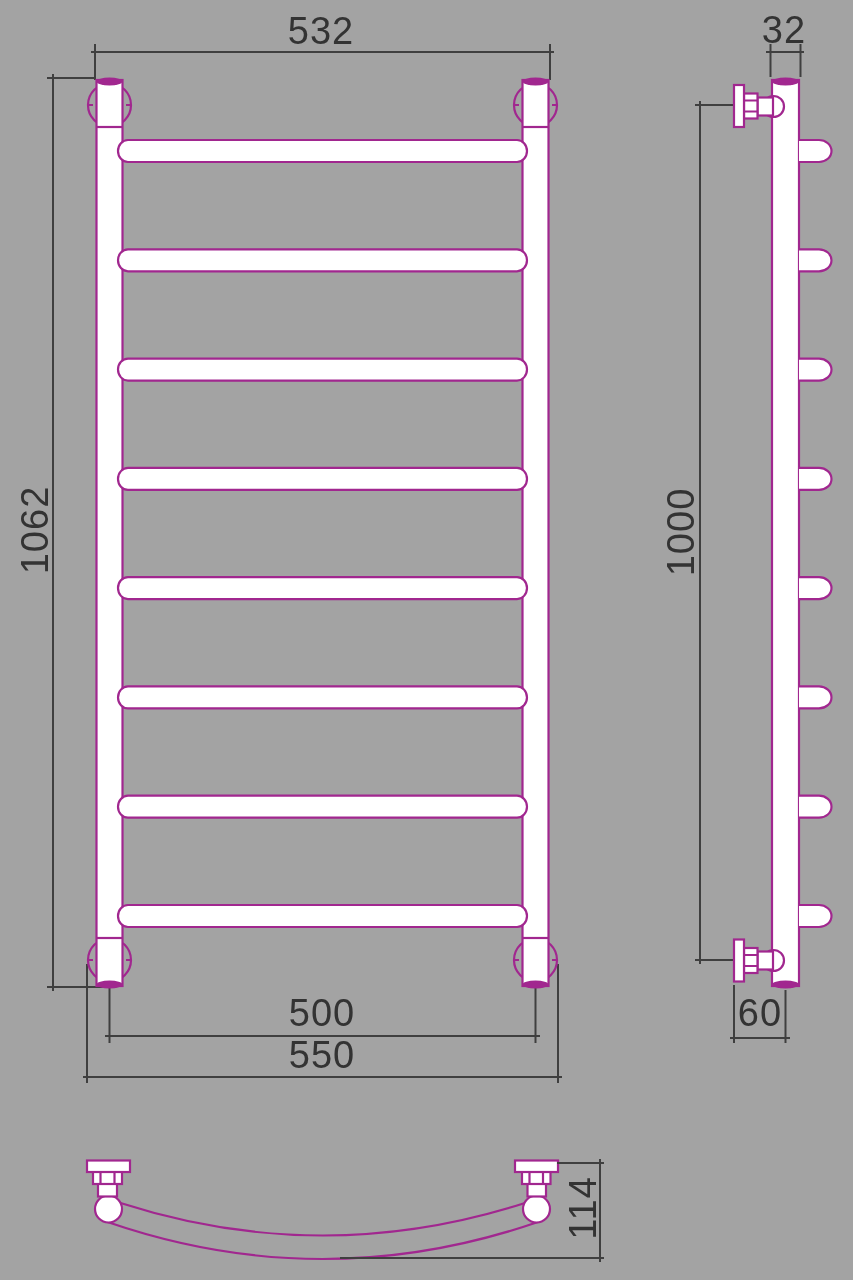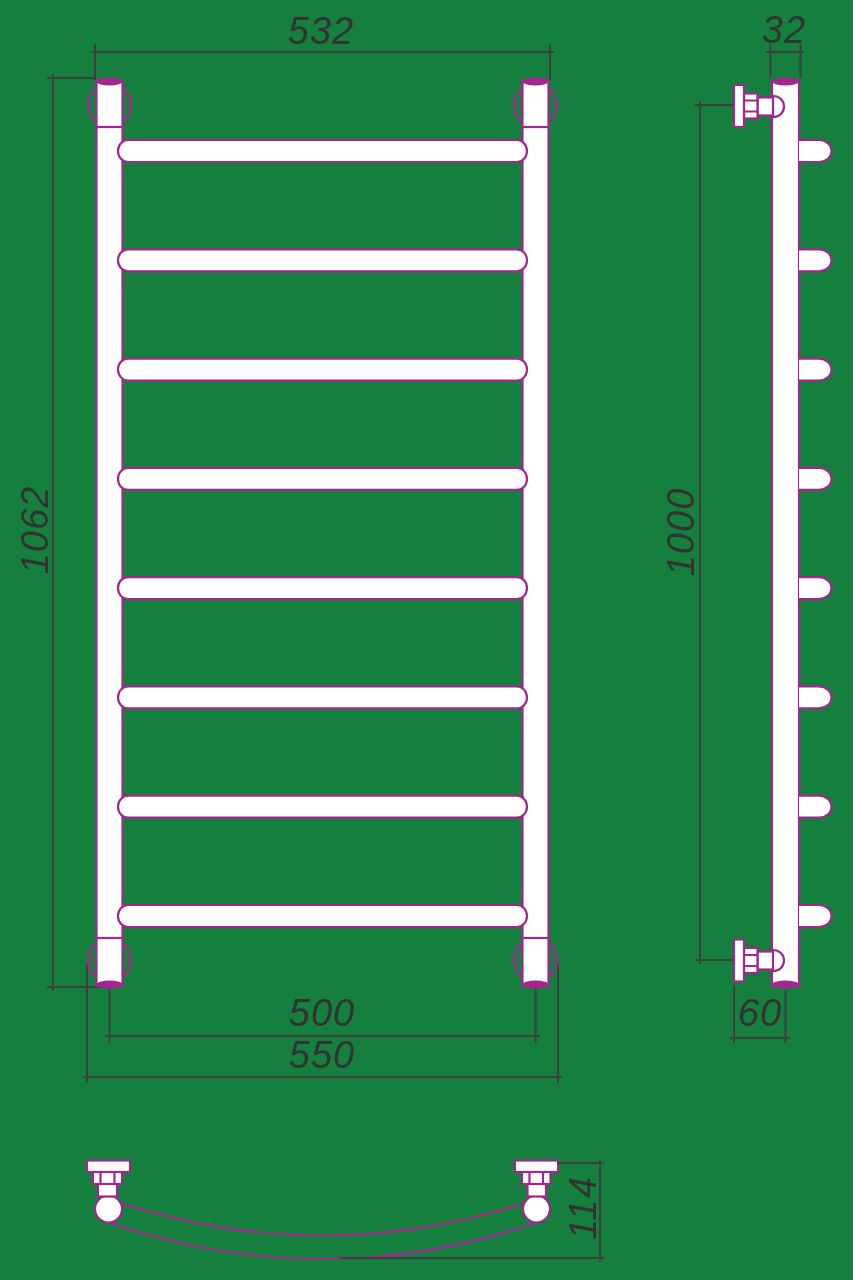--- a/index.html
+++ b/index.html
@@ -1,16 +1,16 @@
 <!DOCTYPE html>
 <html><head>
 <meta charset="utf-8">
 <style>
   html,body{margin:0;padding:0;background:#fff;}
-  #stage{position:relative;width:853px;height:1280px;background:#15803d;overflow:hidden;font-style:italic;}
+  #stage{position:relative;width:853px;height:1280px;background:#a3a3a3;overflow:hidden;}
   svg{display:block;}
   svg text{
     font-family:"Liberation Sans",sans-serif;
     font-size:38px;
     fill:#333333;
     letter-spacing:1px;
   }
   .dim{stroke:#3f3f3f;stroke-width:2;fill:none;}
   .prod{stroke:#a1278f;stroke-width:2.2;fill:none;}
   .prodfill{stroke:#a1278f;stroke-width:2.2;fill:#ffffff;}

